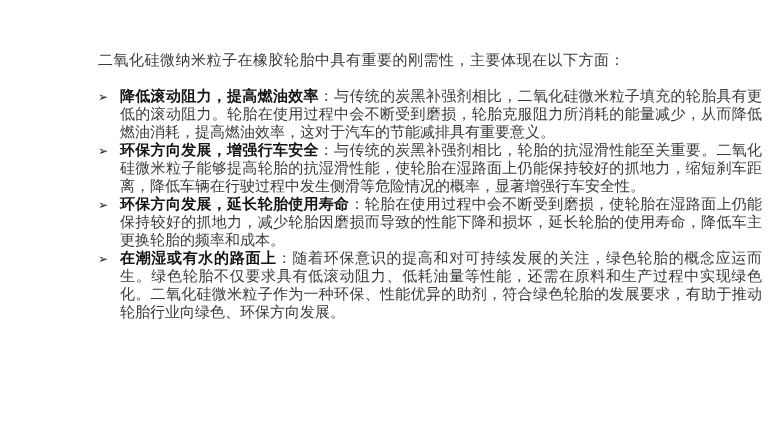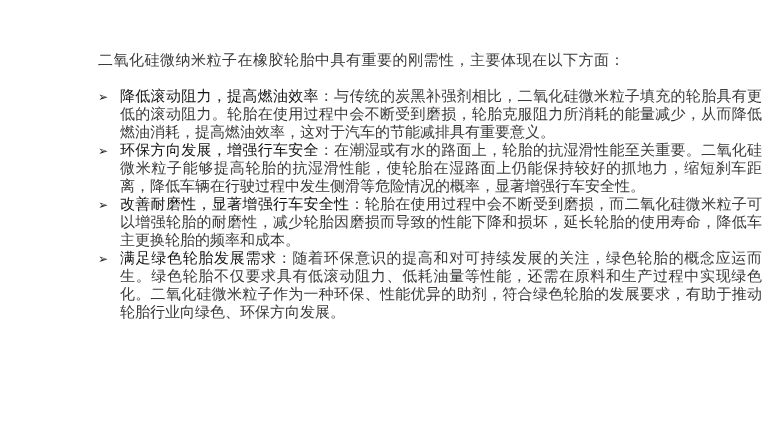--- a/index.html
+++ b/index.html
@@ -40,21 +40,21 @@
     text-justify: inter-ideograph;
   }
   .marker {
     position: absolute;
     left: 0;
     top: 1px;
     font-size: 12px;
     color: #222222;
   }
   .heading {
-    font-weight: normal;
+    font-weight: bold;
     color: #141414;
   }
   .sep {
     color: #3a3a3a;
   }
 </style>
 </head>
 <body>
 
 <div class="slide">
@@ -62,26 +62,26 @@
 
     <p class="intro">二氧化硅微纳米粒子在橡胶轮胎中具有重要的刚需性，主要体现在以下方面：</p>
 
     <ul class="bullet-list">
 
       <li>
         <span class="marker">➢</span><span class="heading">降低滚动阻力，提高燃油效率</span><span class="sep">：</span><span class="body">与传统的炭黑补强剂相比，二氧化硅微米粒子填充的轮胎具有更低的滚动阻力。轮胎在使用过程中会不断受到磨损，轮胎克服阻力所消耗的能量减少，从而降低燃油消耗，提高燃油效率，这对于汽车的节能减排具有重要意义。</span>
       </li>
 
       <li>
-        <span class="marker">➢</span><span class="heading">环保方向发展，增强行车安全</span><span class="sep">：</span><span class="body">在潮湿或有水的路面上，轮胎的抗湿滑性能至关重要。二氧化硅微米粒子能够提高轮胎的抗湿滑性能，使轮胎在湿路面上仍能保持较好的抓地力，缩短刹车距离，降低车辆在行驶过程中发生侧滑等危险情况的概率，显著增强行车安全性。</span>
+        <span class="marker">➢</span><span class="heading">环保方向发展，增强行车安全</span><span class="sep">：</span><span class="body">与传统的炭黑补强剂相比，轮胎的抗湿滑性能至关重要。二氧化硅微米粒子能够提高轮胎的抗湿滑性能，使轮胎在湿路面上仍能保持较好的抓地力，缩短刹车距离，降低车辆在行驶过程中发生侧滑等危险情况的概率，显著增强行车安全性。</span>
       </li>
 
       <li>
-        <span class="marker">➢</span><span class="heading">改善耐磨性，显著增强行车安全性</span><span class="sep">：</span><span class="body">轮胎在使用过程中会不断受到磨损，而二氧化硅微米粒子可以增强轮胎的耐磨性，减少轮胎因磨损而导致的性能下降和损坏，延长轮胎的使用寿命，降低车主更换轮胎的频率和成本。</span>
+        <span class="marker">➢</span><span class="heading">环保方向发展，延长轮胎使用寿命</span><span class="sep">：</span><span class="body">轮胎在使用过程中会不断受到磨损，使轮胎在湿路面上仍能保持较好的抓地力，减少轮胎因磨损而导致的性能下降和损坏，延长轮胎的使用寿命，降低车主更换轮胎的频率和成本。</span>
       </li>
 
       <li>
-        <span class="marker">➢</span><span class="heading">满足绿色轮胎发展需求</span><span class="sep">：</span><span class="body">随着环保意识的提高和对可持续发展的关注，绿色轮胎的概念应运而生。绿色轮胎不仅要求具有低滚动阻力、低耗油量等性能，还需在原料和生产过程中实现绿色化。二氧化硅微米粒子作为一种环保、性能优异的助剂，符合绿色轮胎的发展要求，有助于推动轮胎行业向绿色、环保方向发展。</span>
+        <span class="marker">➢</span><span class="heading">在潮湿或有水的路面上</span><span class="sep">：</span><span class="body">随着环保意识的提高和对可持续发展的关注，绿色轮胎的概念应运而生。绿色轮胎不仅要求具有低滚动阻力、低耗油量等性能，还需在原料和生产过程中实现绿色化。二氧化硅微米粒子作为一种环保、性能优异的助剂，符合绿色轮胎的发展要求，有助于推动轮胎行业向绿色、环保方向发展。</span>
       </li>
 
     </ul>
   </div>
 </div>
 
 </body></html>

